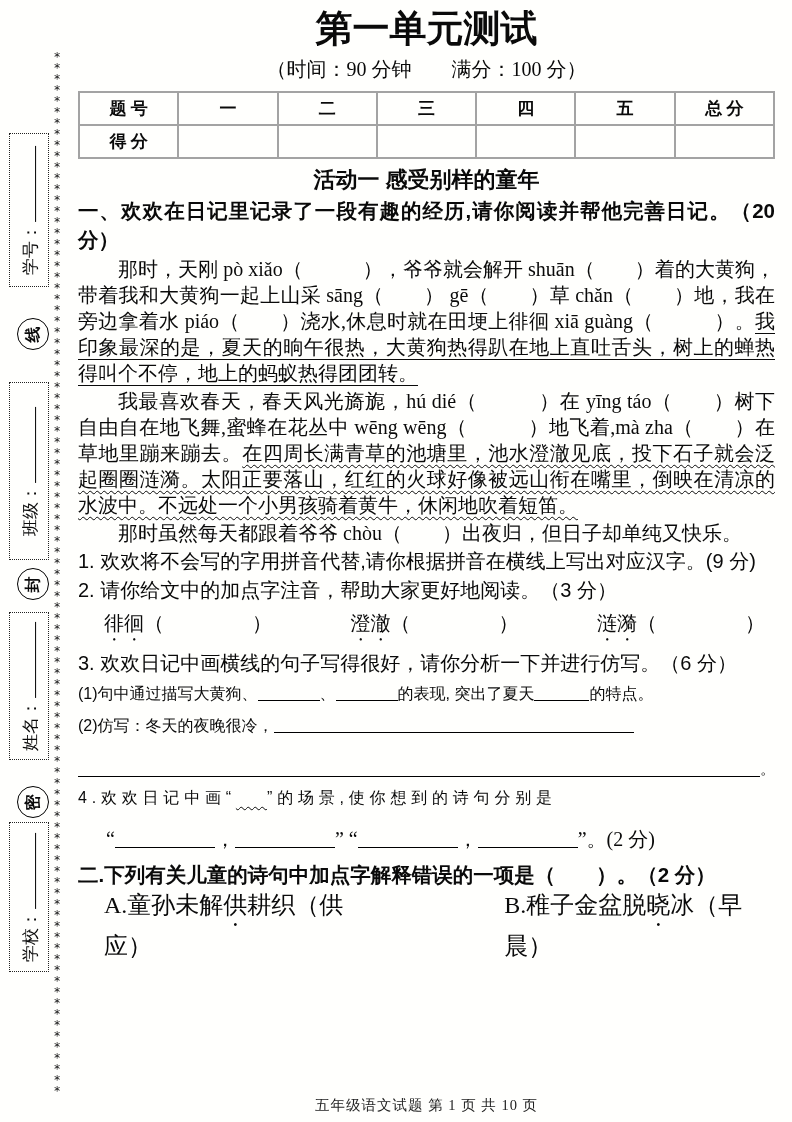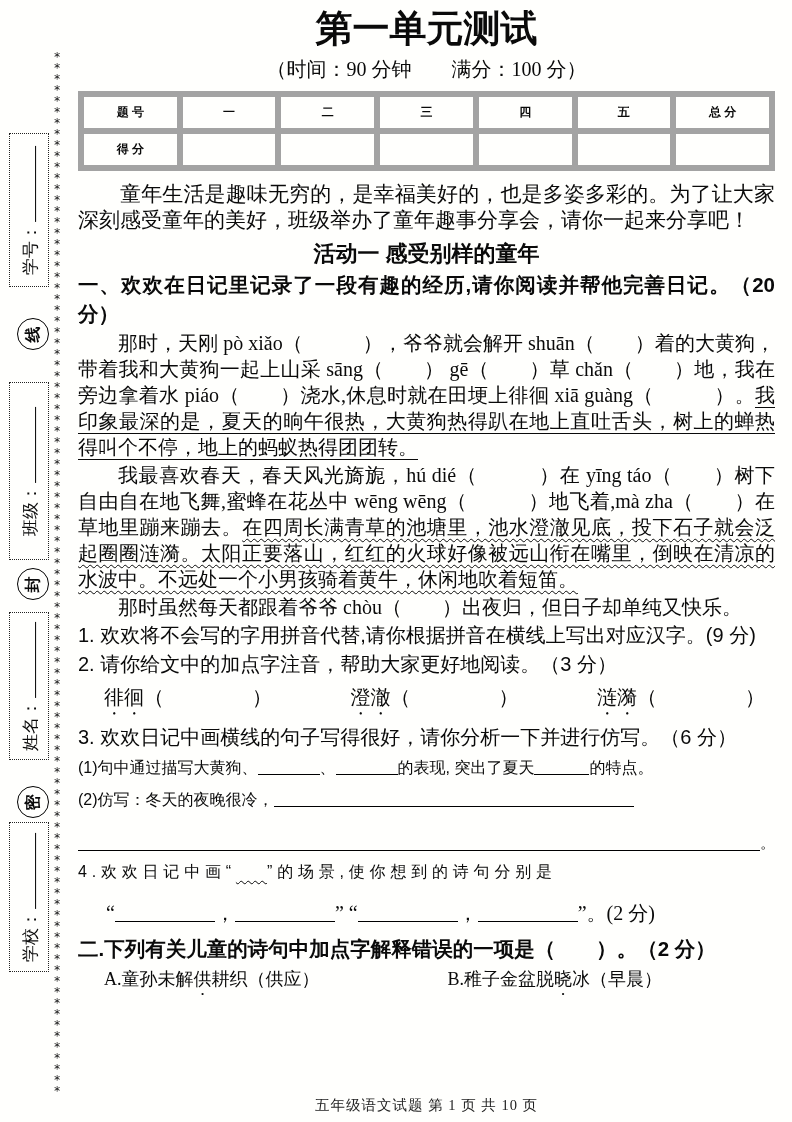--- a/index.html
+++ b/index.html
@@ -41,23 +41,23 @@
     font-weight:bold; font-family:"Liberation Sans","DejaVu Sans",sans-serif;
     letter-spacing:1px;
   }
   .subtitle {
     margin:4px 0 0; text-align:center; font-size:37px; line-height:50px;
     font-weight:bold; font-family:"Liberation Sans","DejaVu Sans",sans-serif;
   }
   .meta { text-align:center; font-size:20px; line-height:26px; margin-top:2px; }
   table.score { width:100%; border-collapse:collapse; margin-top:9px; table-layout:fixed; }
   table.score td {
-    border:6px solid #a3a3a3; height:31px; text-align:center;
-    font-size:12px; font-weight:bold; padding:0;
-    font-family:Liberation Sans, sans-serif;
+    border:2px solid #a3a3a3; height:31px; text-align:center;
+    font-size:17px; font-weight:bold; padding:0;
+    font-family:Liberation Serif, serif;
   }
   .intro {
     margin:10px 0 0; font-size:21px; line-height:26px;
     text-align:justify; text-indent:2em;
   }
   .activity {
     margin:7px 0 3px; text-align:center; font-size:22px; line-height:27px;
     font-weight:bold; font-family:"Liberation Sans","DejaVu Sans",sans-serif;
   }
   .sec-heading {
@@ -85,21 +85,21 @@
   .sub-line { margin:2px 0; font-size:16px; line-height:30px; font-family:"Liberation Sans","DejaVu Sans",sans-serif; }
   .fill-row { display:flex; align-items:flex-end; height:34px; font-size:20px; }
   .fill-row .line { flex:1; border-bottom:1.5px solid #000; height:100%; }
   .fill-row .end { font-size:15px; line-height:15px; }
   .inline-fill { display:inline-block; width:360px; border-bottom:1.5px solid #000; height:1em; vertical-align:-2px; }
   .q4-l1 { margin:5px 0 8px; font-size:16px; line-height:32px; letter-spacing:0.30em;
     font-family:"Liberation Sans","DejaVu Sans",sans-serif; white-space:nowrap; }
   .wavy-blank { text-decoration:underline wavy; text-decoration-thickness:1px; text-underline-offset:3px; letter-spacing:0; }
   .q4-l2 { margin:2px 0 4px; padding-left:28px; font-size:20px; line-height:34px;
     font-family:"Liberation Serif","DejaVu Serif",serif; white-space:nowrap; }
-  .options { display:flex; margin:2px 0 0; padding-left:26px; font-size:18px; line-height:28px; }
+  .options { display:flex; margin:2px 0 0; padding-left:26px; font-size:24px; line-height:28px; }
   .opt-b { margin-left:128px; }
   .footer {
     position:absolute; left:78px; width:697px; top:1096px;
     text-align:center; font-size:14.5px; color:#222; letter-spacing:1px;
   }
 </style>
 </head>
 <body>
 
 <div class="page">
@@ -263,21 +263,20 @@
         <td></td>
         <td></td>
         <td></td>
         <td></td>
         <td></td>
         <td></td>
       </tr>
     </tbody>
       </table>
 
-    <p class="intro">童年生活是趣味无穷的，是幸福美好的，也是多姿多彩的。为了让大家深刻感受童年的美好，班级举办了童年趣事分享会，请你一起来分享吧！</p>
 
     <h3 class="activity">活动一 感受别样的童年</h3>
 
     <h4 class="sec-heading">一、欢欢在日记里记录了一段有趣的经历,请你阅读并帮他完善日记。（20 分）</h4>
 
     <p class="diary"><span>那时，天刚 pò xiǎo（　　　），爷爷就会解开 shuān（　　）着的大黄狗，带着我和大黄狗一起上山采 sāng（　　） gē（　　）草 chǎn（　　）地，我在旁边拿着水 piáo（　　）浇水,休息时就在田埂上徘徊 xiā guàng（　　　）。</span><span class="u-solid">我印象最深的是，夏天的晌午很热，大黄狗热得趴在地上直吐舌头，树上的蝉热得叫个不停，地上的蚂蚁热得团团转。</span></p>
 
     <p class="diary"><span>我最喜欢春天，春天风光旖旎，hú dié（　　　）在 yīng táo（　　）树下自由自在地飞舞,蜜蜂在花丛中 wēng wēng（　　　）地飞着,mà zha（　　）在草地里蹦来蹦去。</span><span class="u-wavy">在四周长满青草的池塘里，池水澄澈见底，投下石子就会泛起圈圈涟漪。太阳正要落山，红红的火球好像被远山衔在嘴里，倒映在清凉的水波中。不远处一个小男孩骑着黄牛，休闲地吹着短笛。</span></p>
 
     <p class="diary">那时虽然每天都跟着爷爷 chòu（　　）出夜归，但日子却单纯又快乐。</p>

